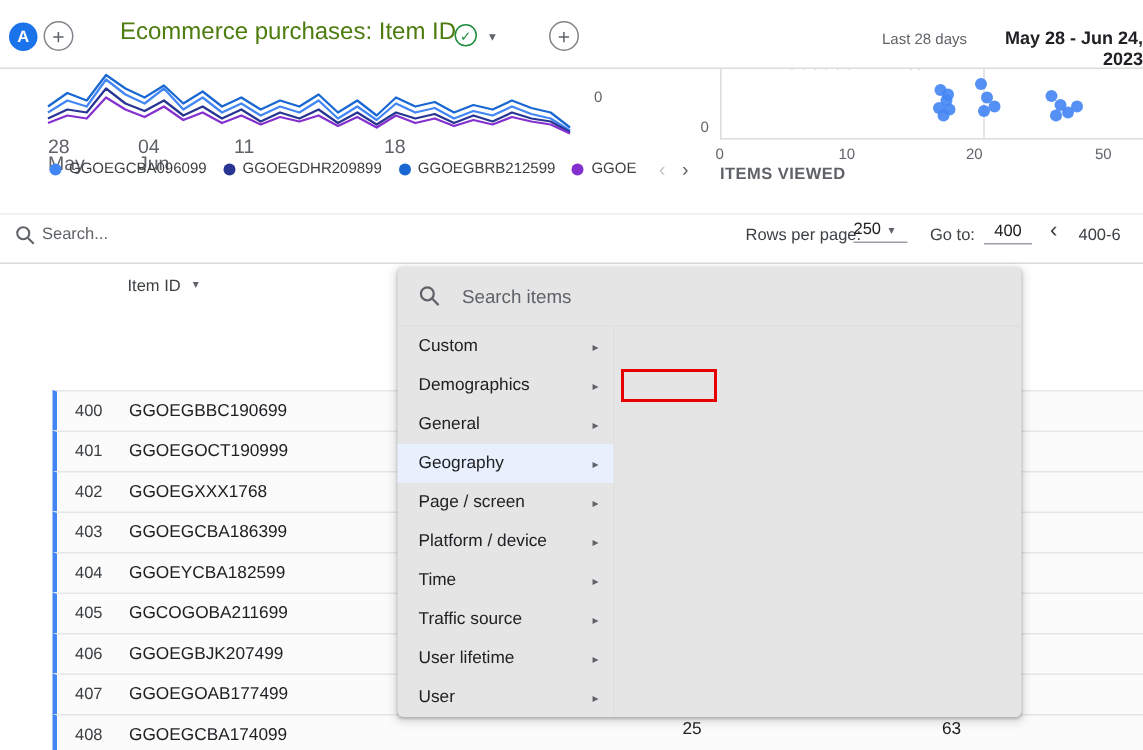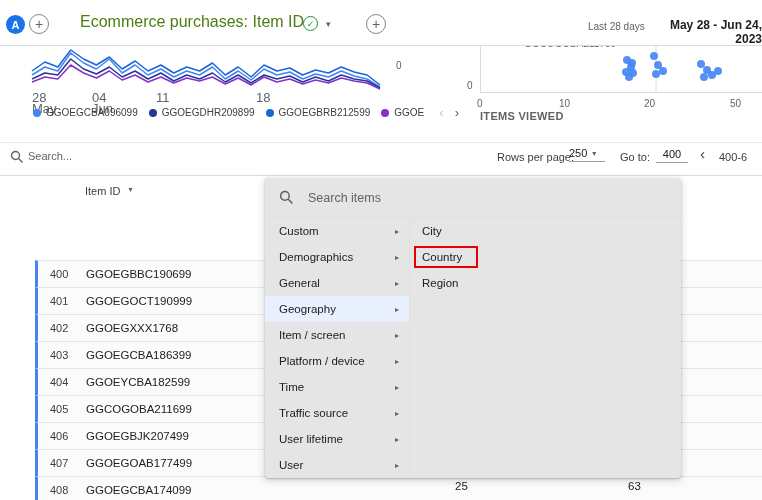--- a/index.html
+++ b/index.html
@@ -247,21 +247,21 @@
         </div>
         <div class="cat-item">
           <span>General</span>
           <span class="cat-arrow">▸</span>
         </div>
         <div class="cat-item selected">
           <span>Geography</span>
           <span class="cat-arrow">▸</span>
         </div>
         <div class="cat-item">
-          <span>Item / screen</span>
+          <span>Page / screen</span>
           <span class="cat-arrow">▸</span>
         </div>
         <div class="cat-item">
           <span>Platform / device</span>
           <span class="cat-arrow">▸</span>
         </div>
         <div class="cat-item">
           <span>Time</span>
           <span class="cat-arrow">▸</span>
         </div>
@@ -271,28 +271,17 @@
         </div>
         <div class="cat-item">
           <span>User lifetime</span>
           <span class="cat-arrow">▸</span>
         </div>
         <div class="cat-item">
           <span>User</span>
           <span class="cat-arrow">▸</span>
         </div>
       </div>
-      <div class="menu-sub">
-        <div class="sub-item">
-          <span>City</span>
-        </div>
-        <div class="sub-item">
-          <span>Country</span>
-        </div>
-        <div class="sub-item">
-          <span>Region</span>
-        </div>
-      </div>
     </div>
     <div class="red-box" id="red-box" style="border-color: rgb(230, 0, 0);"></div>
   </div>
 
 </div>
 
 </body></html>

